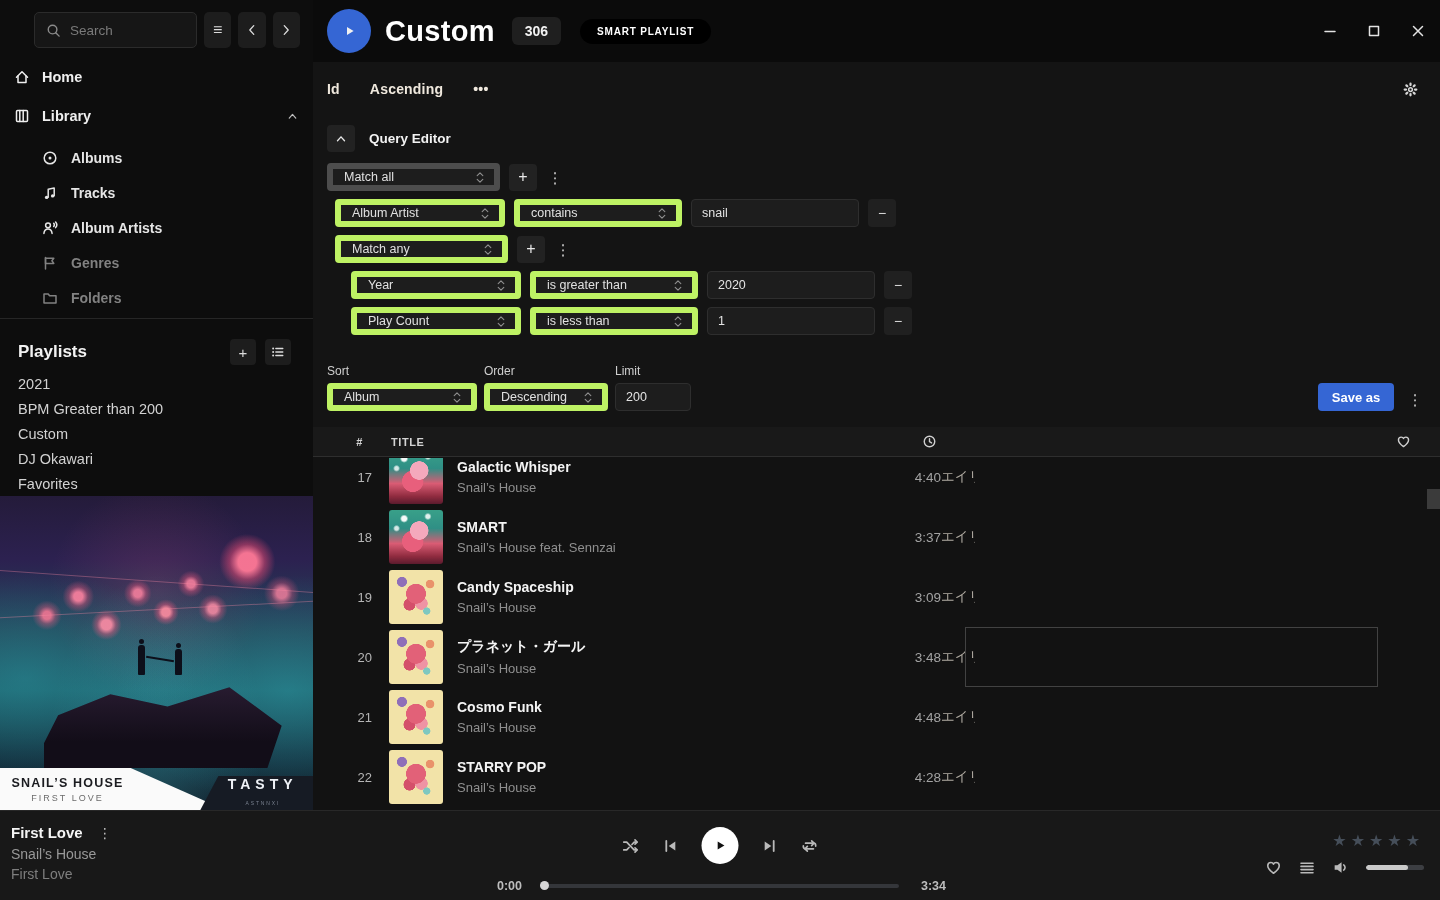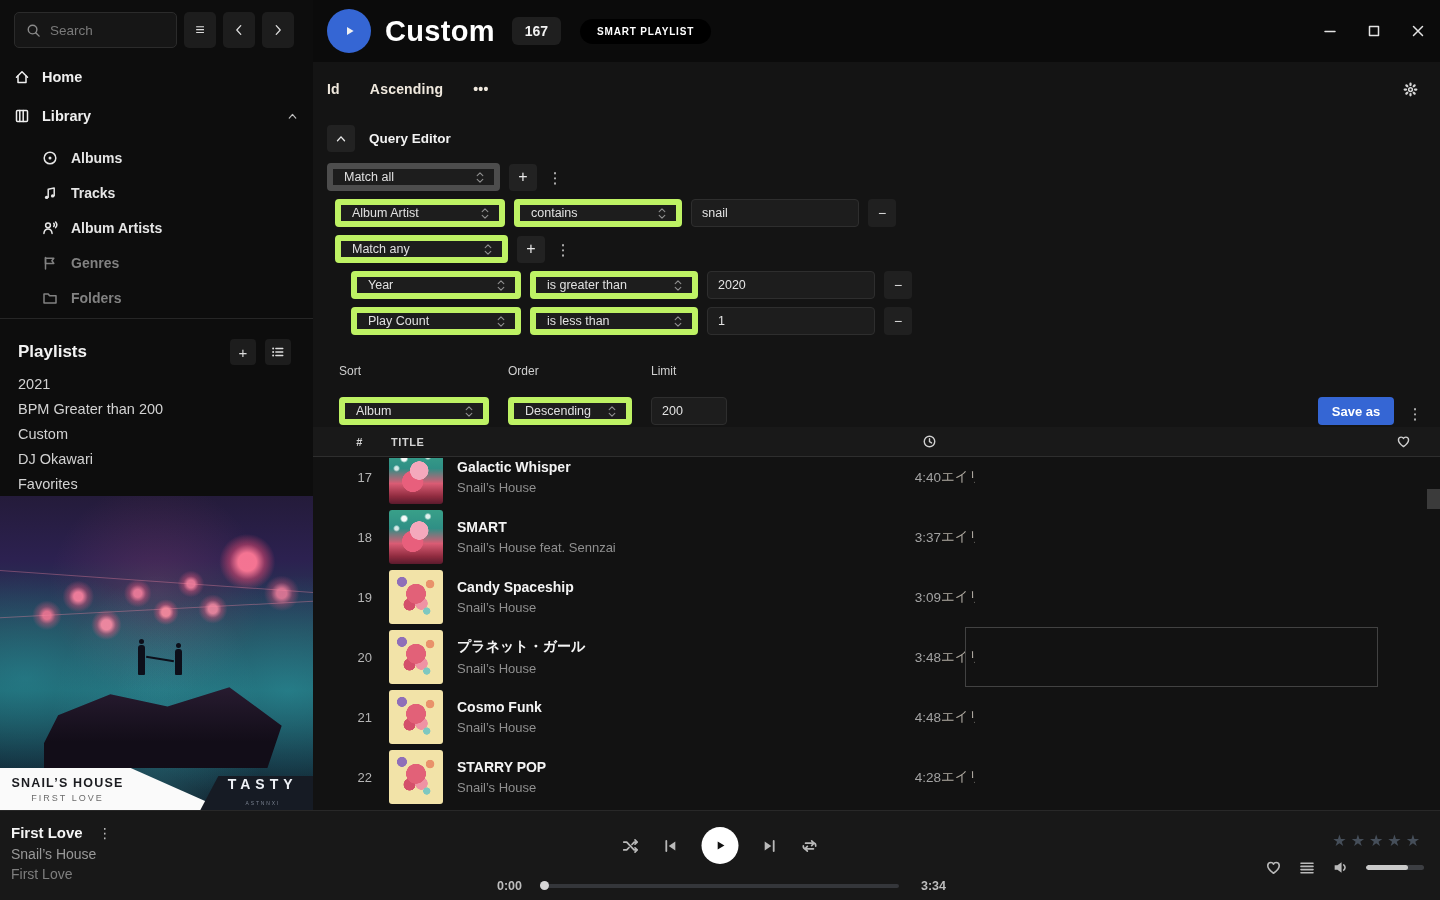--- a/index.html
+++ b/index.html
@@ -7,21 +7,21 @@
   .app {
     position: relative; width: 1440px; height: 900px; overflow: hidden;
     background:#121212; font-family: "Liberation Sans","DejaVu Sans",sans-serif;
     color:#e6e6e6; -webkit-font-smoothing: antialiased;
   }
   svg { display:block; }
   .ic { stroke: currentColor; fill: none; stroke-width: 1.5; stroke-linecap: round; stroke-linejoin: round; }
 
   
   .sidebar { position:absolute; left:0; top:0; width:313px; height:810px; background:#0d0d0d; }
-  .search-row { display:flex; gap:7px; padding:12px 13px 0 14px; align-items:flex-start; }
+  .search-row { display:flex; gap:7px; padding:12px 13px 0 14px; align-items:flex-start;margin-left:20px; }
   .search-box { width:163px; height:36px; background:#161616; border:1px solid #2b2b2b; border-radius:5px;
     display:flex; align-items:center; gap:9px; padding:0 11px; color:#8a8a8a; }
   .search-box input { flex:1; min-width:0; background:transparent; border:none; outline:none; color:#cfcfcf;
     font-size:13.5px; font-family:inherit; }
   .search-box input::placeholder { color:#7a7a7a; }
   .sq-btn { width:32px; height:36px; background:#1d1d1d; border:none; border-radius:5px; color:#dcdcdc;
     display:flex; align-items:center; justify-content:center; font-size:16px; cursor:pointer; }
   .nav-item { display:flex; align-items:center; gap:12px; padding:0 14px; height:24px; color:#efefef;
     font-weight:700; font-size:14.5px; cursor:pointer; }
   .nav-item.home { margin-top:17px; }
@@ -111,21 +111,21 @@
   .select .caret { color:#8f8f8f; flex:none; }
   .select.bright { border-color:#4d4d4d; }
   .txt-input { height:28px; background:#1d1d1d; border:1px solid #2e2e2e; border-radius:4px; color:#e3e3e3;
     font-family:inherit; font-size:12.5px; padding:0 10px; outline:none; }
   .w173{width:173px} .w170{width:170px} .w168{width:168px} .w150{width:150px} .w124{width:124px} .w76{width:76px}
   .minus-btn { width:28px; height:28px; background:#202020; border:none; border-radius:4px; color:#dcdcdc;
     font-size:14px; cursor:pointer; display:flex; align-items:center; justify-content:center; }
   .ghost-btn { background:none; border:none; color:#cfcfcf; font-size:15px; width:18px; cursor:pointer; line-height:1; }
 
   .sort-row { position:relative; margin-top:29px; display:flex; gap:7px; }
-  .field-group { display:flex; flex-direction:column; gap:19px;margin-left:12px; }
+  .field-group { display:flex; flex-direction:column; gap:5px; }
   .field-label { font-size:12px; color:#cfcfcf; }
   .save-btn { position:absolute; right:32px; bottom:0; width:76px; height:28px; background:var(--accent,#2f6ad8);
     border:none; border-radius:4px; color:#fff; font-family:inherit; font-size:13px; font-weight:700; cursor:pointer; }
   .sort-more { position:absolute; right:2px; bottom:4px; }
 
   
   .table-header { position:absolute; top:427px; left:0; right:0; height:30px; background:#191919;
     border-bottom:1px solid #2e2e2e; display:grid; grid-template-columns:59px 71px 1fr 90px 34px 403px 62px;
     align-items:center; font-size:11px; font-weight:600; letter-spacing:.6px; color:#d3d3d3; }
   .th-num { text-align:right; padding-right:9px; }
@@ -322,21 +322,21 @@
   </aside>
 
   <main class="main">
     <header class="main-header">
       <button class="play-circle">
         <svg width="16" height="16" viewBox="0 0 16 16">
             <path d="M6 4.1v7.8L12.6 8z" fill="currentColor"></path>
           </svg>
       </button>
       <h1 class="page-title">Custom</h1>
-      <span class="count-badge">167</span>
+      <span class="count-badge">306</span>
       <span class="smart-pill">SMART PLAYLIST</span>
       <div class="win-controls">
         <button class="win-btn">
             <svg class="ic" width="16" height="16" viewBox="0 0 16 16">
               <path d="M3 8.5h10"></path>
             </svg>
           </button>
         <button class="win-btn">
             <svg class="ic" width="16" height="16" viewBox="0 0 16 16">
               <rect x="3.5" y="3.5" width="9" height="9"></rect>

